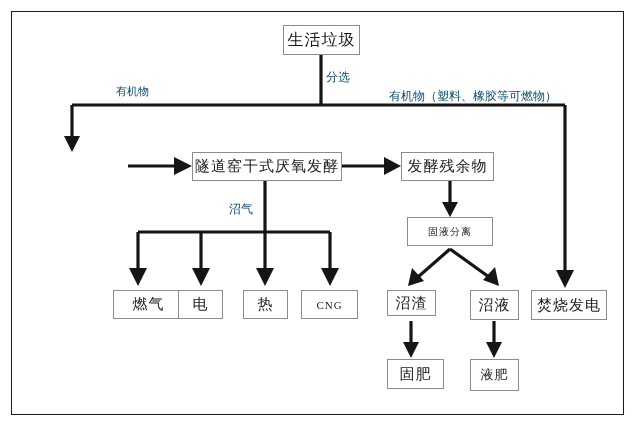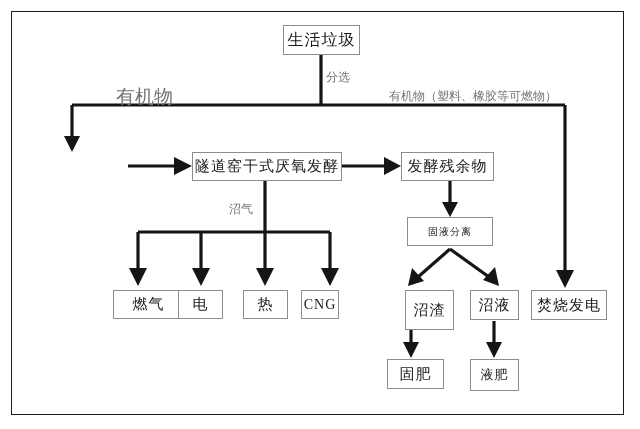--- a/index.html
+++ b/index.html
@@ -35,21 +35,21 @@
     display: flex;
     align-items: center;
     justify-content: center;
     text-align: center;
     letter-spacing: 1px;
     white-space: nowrap;
     z-index: 4;
   }
   .edge-label {
     position: absolute;
-    color: #737373;
+    color: #0c4a6e;
     white-space: nowrap;
     z-index: 5;
     background: transparent;
   }
   svg#wires {
     position: absolute;
     left: 0;
     top: 0;
     width: 640px;
     height: 429px;
@@ -137,25 +137,25 @@
   </div>
 
   <div class="node" style="left:178px; top:290px; width:45px; height:29px; font-size:15px;">
     <span>电</span>
   </div>
 
   <div class="node" style="left:243px; top:290px; width:45px; height:29px; font-size:15px;">
     <span>热</span>
   </div>
 
-  <div class="node" style="left:301px; top:290px; width:38px; height:29px; font-size:14px;">
+  <div class="node" style="left:301px; top:290px; width:57px; height:29px; font-size:11px;">
     <span>CNG</span>
   </div>
 
-  <div class="node" style="left:405px; top:290px; width:49px; height:40px; font-size:15px;">
+  <div class="node" style="left:387px; top:290px; width:49px; height:26px; font-size:15px;">
     <span>沼渣</span>
   </div>
 
   <div class="node" style="left:470px; top:290px; width:49px; height:30px; font-size:15px;">
     <span>沼液</span>
   </div>
 
   <div class="node" style="left:387px; top:359px; width:57px; height:30px; font-size:15px;">
     <span>固肥</span>
   </div>
@@ -165,21 +165,21 @@
   </div>
 
   <div class="node" style="left:531px; top:290px; width:76px; height:30px; font-size:15px;">
     <span>焚烧发电</span>
   </div>
 
   <div class="edge-label" style="left:326px; top:69px; font-size:12px;">
     <span>分选</span>
   </div>
 
-  <div class="edge-label" style="left:116px; top:84px; font-size:19px;">
+  <div class="edge-label" style="left:116px; top:84px; font-size:11px;">
     <span>有机物</span>
   </div>
 
   <div class="edge-label" style="left:389px; top:88px; font-size:12px;">
     <span>有机物（塑料、橡胶等可燃物）</span>
   </div>
 
   <div class="edge-label" style="left:229px; top:201px; font-size:12px;">
     <span>沼气</span>
   </div>

